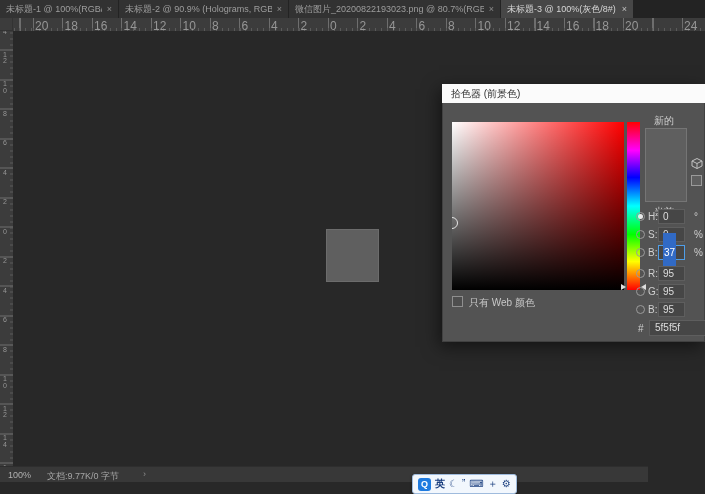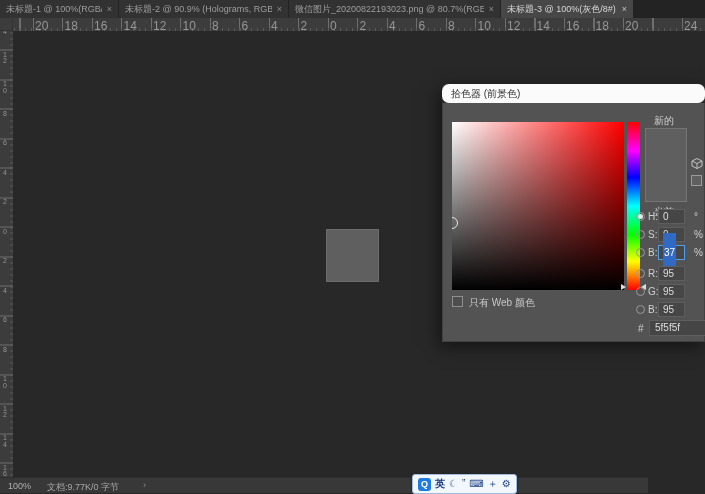--- a/index.html
+++ b/index.html
@@ -32,21 +32,21 @@
 
   
   .canvas{position:absolute;top:31px;left:13px;width:692px;height:447px;background:#282828;}
   .doc-square{position:absolute;top:229px;left:326px;width:53px;height:53px;background:#5f5f5f;
     box-sizing:border-box;border:1px solid #6c6c6c;z-index:2;}
 
   
   .dialog{position:absolute;left:442px;top:84px;width:263px;height:258px;z-index:20;
     box-shadow:-3px 5px 16px rgba(0,0,0,.5);}
   .dlg-title{position:absolute;top:0;left:0;width:100%;height:19px;background:#fbfbfb;color:#2e2e2e;
-    font-size:10px;line-height:19px;padding-left:9px;box-sizing:border-box;border-radius:7px;}
+    font-size:10px;line-height:19px;padding-left:9px;box-sizing:border-box;}
   .dlg-body{position:absolute;top:19px;left:0;width:100%;height:239px;background:#535353;
     border:1px solid #414141;border-top:none;box-sizing:border-box;}
   .sv-field{position:absolute;left:10px;top:38px;width:172px;height:168px;overflow:hidden;
     background:linear-gradient(to top,#000,rgba(0,0,0,0)),linear-gradient(to right,#fff,rgba(255,255,255,0)),#ff0000;}
   .sv-marker{position:absolute;left:-6px;top:95px;width:10px;height:10px;border:1px solid #e6e6e6;border-radius:50%;}
   .hue-bar{position:absolute;left:185px;top:38px;width:13px;height:168px;
     background:linear-gradient(to bottom,#f00 0%,#f0f 17%,#00f 33%,#0ff 50%,#0f0 67%,#ff0 83%,#f00 100%);}
   .hue-mk-l{position:absolute;left:179px;top:200px;width:0;height:0;
     border-top:3.5px solid transparent;border-bottom:3.5px solid transparent;border-left:5px solid #dedede;}
   .hue-mk-r{position:absolute;left:199px;top:200px;width:0;height:0;
@@ -69,21 +69,21 @@
   .cinput i{font-style:normal;}
   .csuffix{position:absolute;left:252px;top:2px;font-size:10px;color:#cfcfcf;}
   .hex-label{position:absolute;left:196px;top:239px;font-size:10px;color:#cfcfcf;}
   .hex-input{position:absolute;left:207px;top:236px;width:62px;height:16px;background:#464646;border:1px solid #5e5e5e;
     box-sizing:border-box;font-size:10px;line-height:14px;color:#dcdcdc;padding-left:5px;}
   .webonly-box{position:absolute;left:10px;top:212px;width:11px;height:11px;border:1px solid #8f8f8f;
     background:#4e4e4e;box-sizing:border-box;}
   .webonly-lbl{position:absolute;left:27px;top:212px;font-size:10px;color:#c8c8c8;}
 
   
-  .statusbar{position:absolute;top:477px;left:0;width:648px;height:16px;background:#383838;
+  .statusbar{position:absolute;top:466px;left:0;width:648px;height:16px;background:#383838;
     border-top:1px solid #2e2e2e;box-sizing:border-box;z-index:5;}
   .sb-zoom{position:absolute;left:8px;top:3px;font-size:9px;color:#b0b0b0;}
   .sb-doc{position:absolute;left:47px;top:3px;font-size:9px;color:#a6a6a6;text-align:right;}
   .sb-arrow{position:absolute;left:143px;top:2px;font-size:9px;color:#8d8d8d;}
 
   
   .imebar{position:absolute;left:412px;top:474px;height:18px;z-index:40;display:flex;align-items:center;
     gap:4px;padding:0 5px;background:#f2f7fd;border:1px solid #9fbbdd;border-radius:3px;
     box-shadow:0 1px 3px rgba(0,0,0,.4);}
   .ime-logo{width:13px;height:13px;background:#1f7be0;border-radius:3px;color:#fff;font-size:9px;

